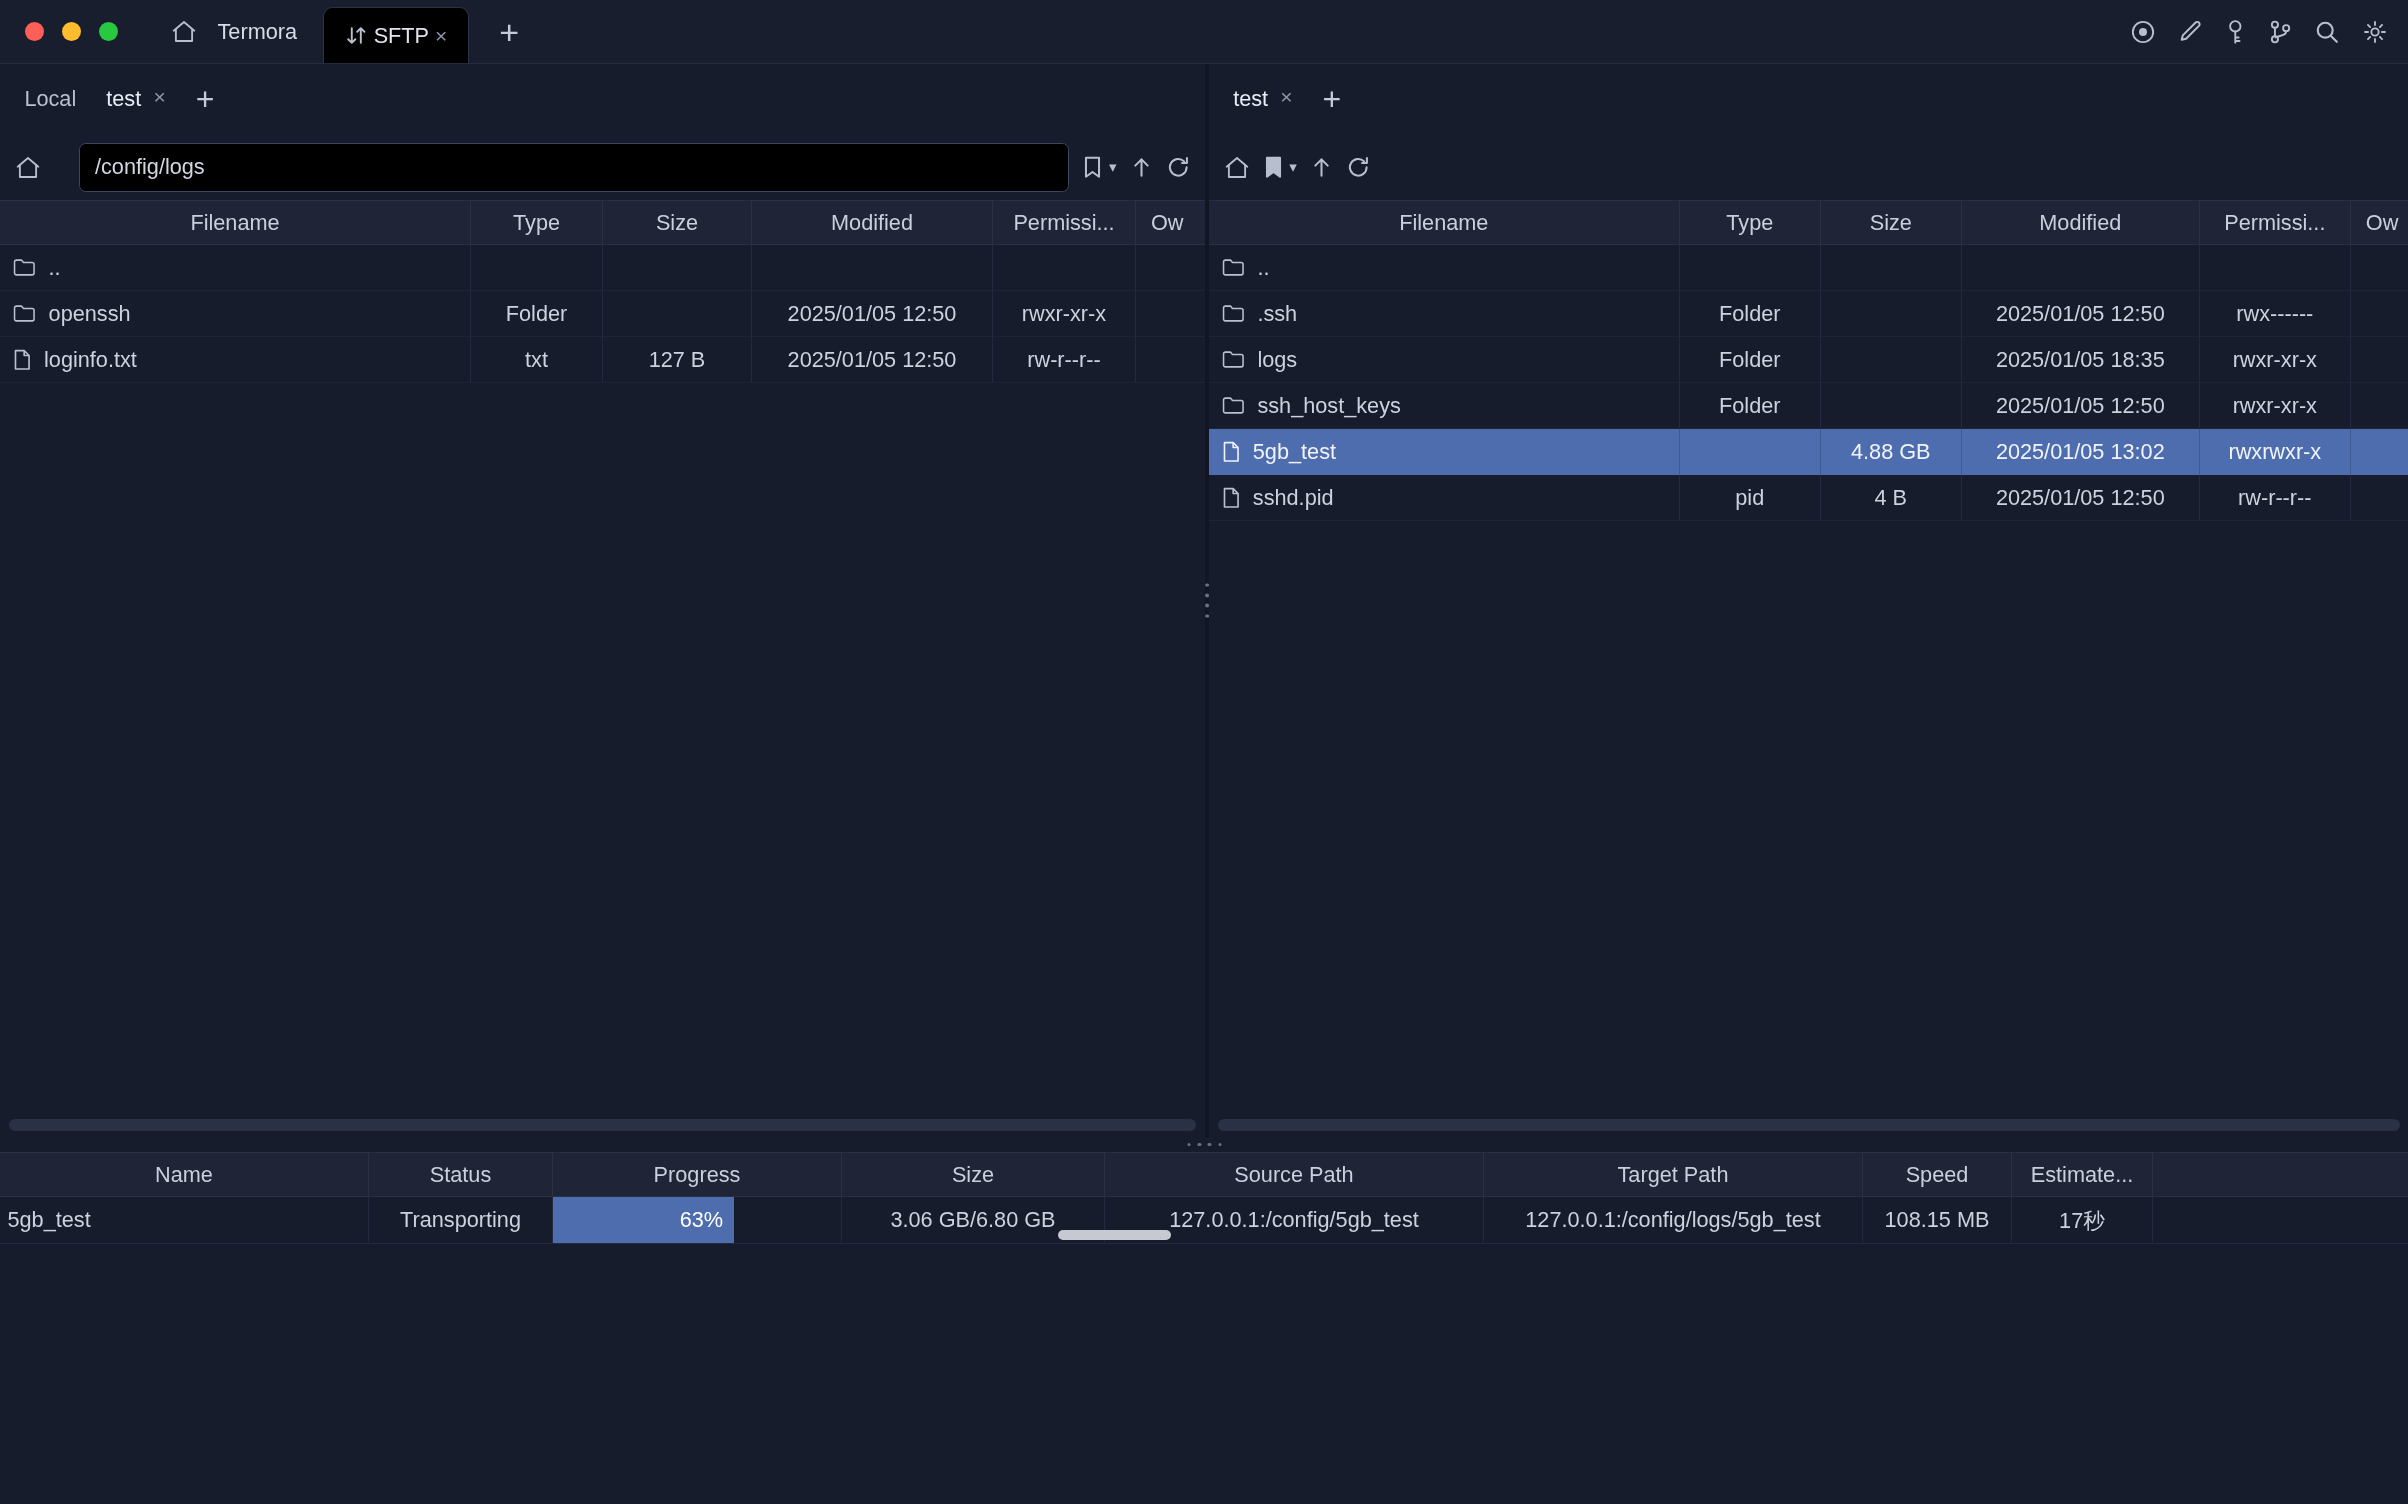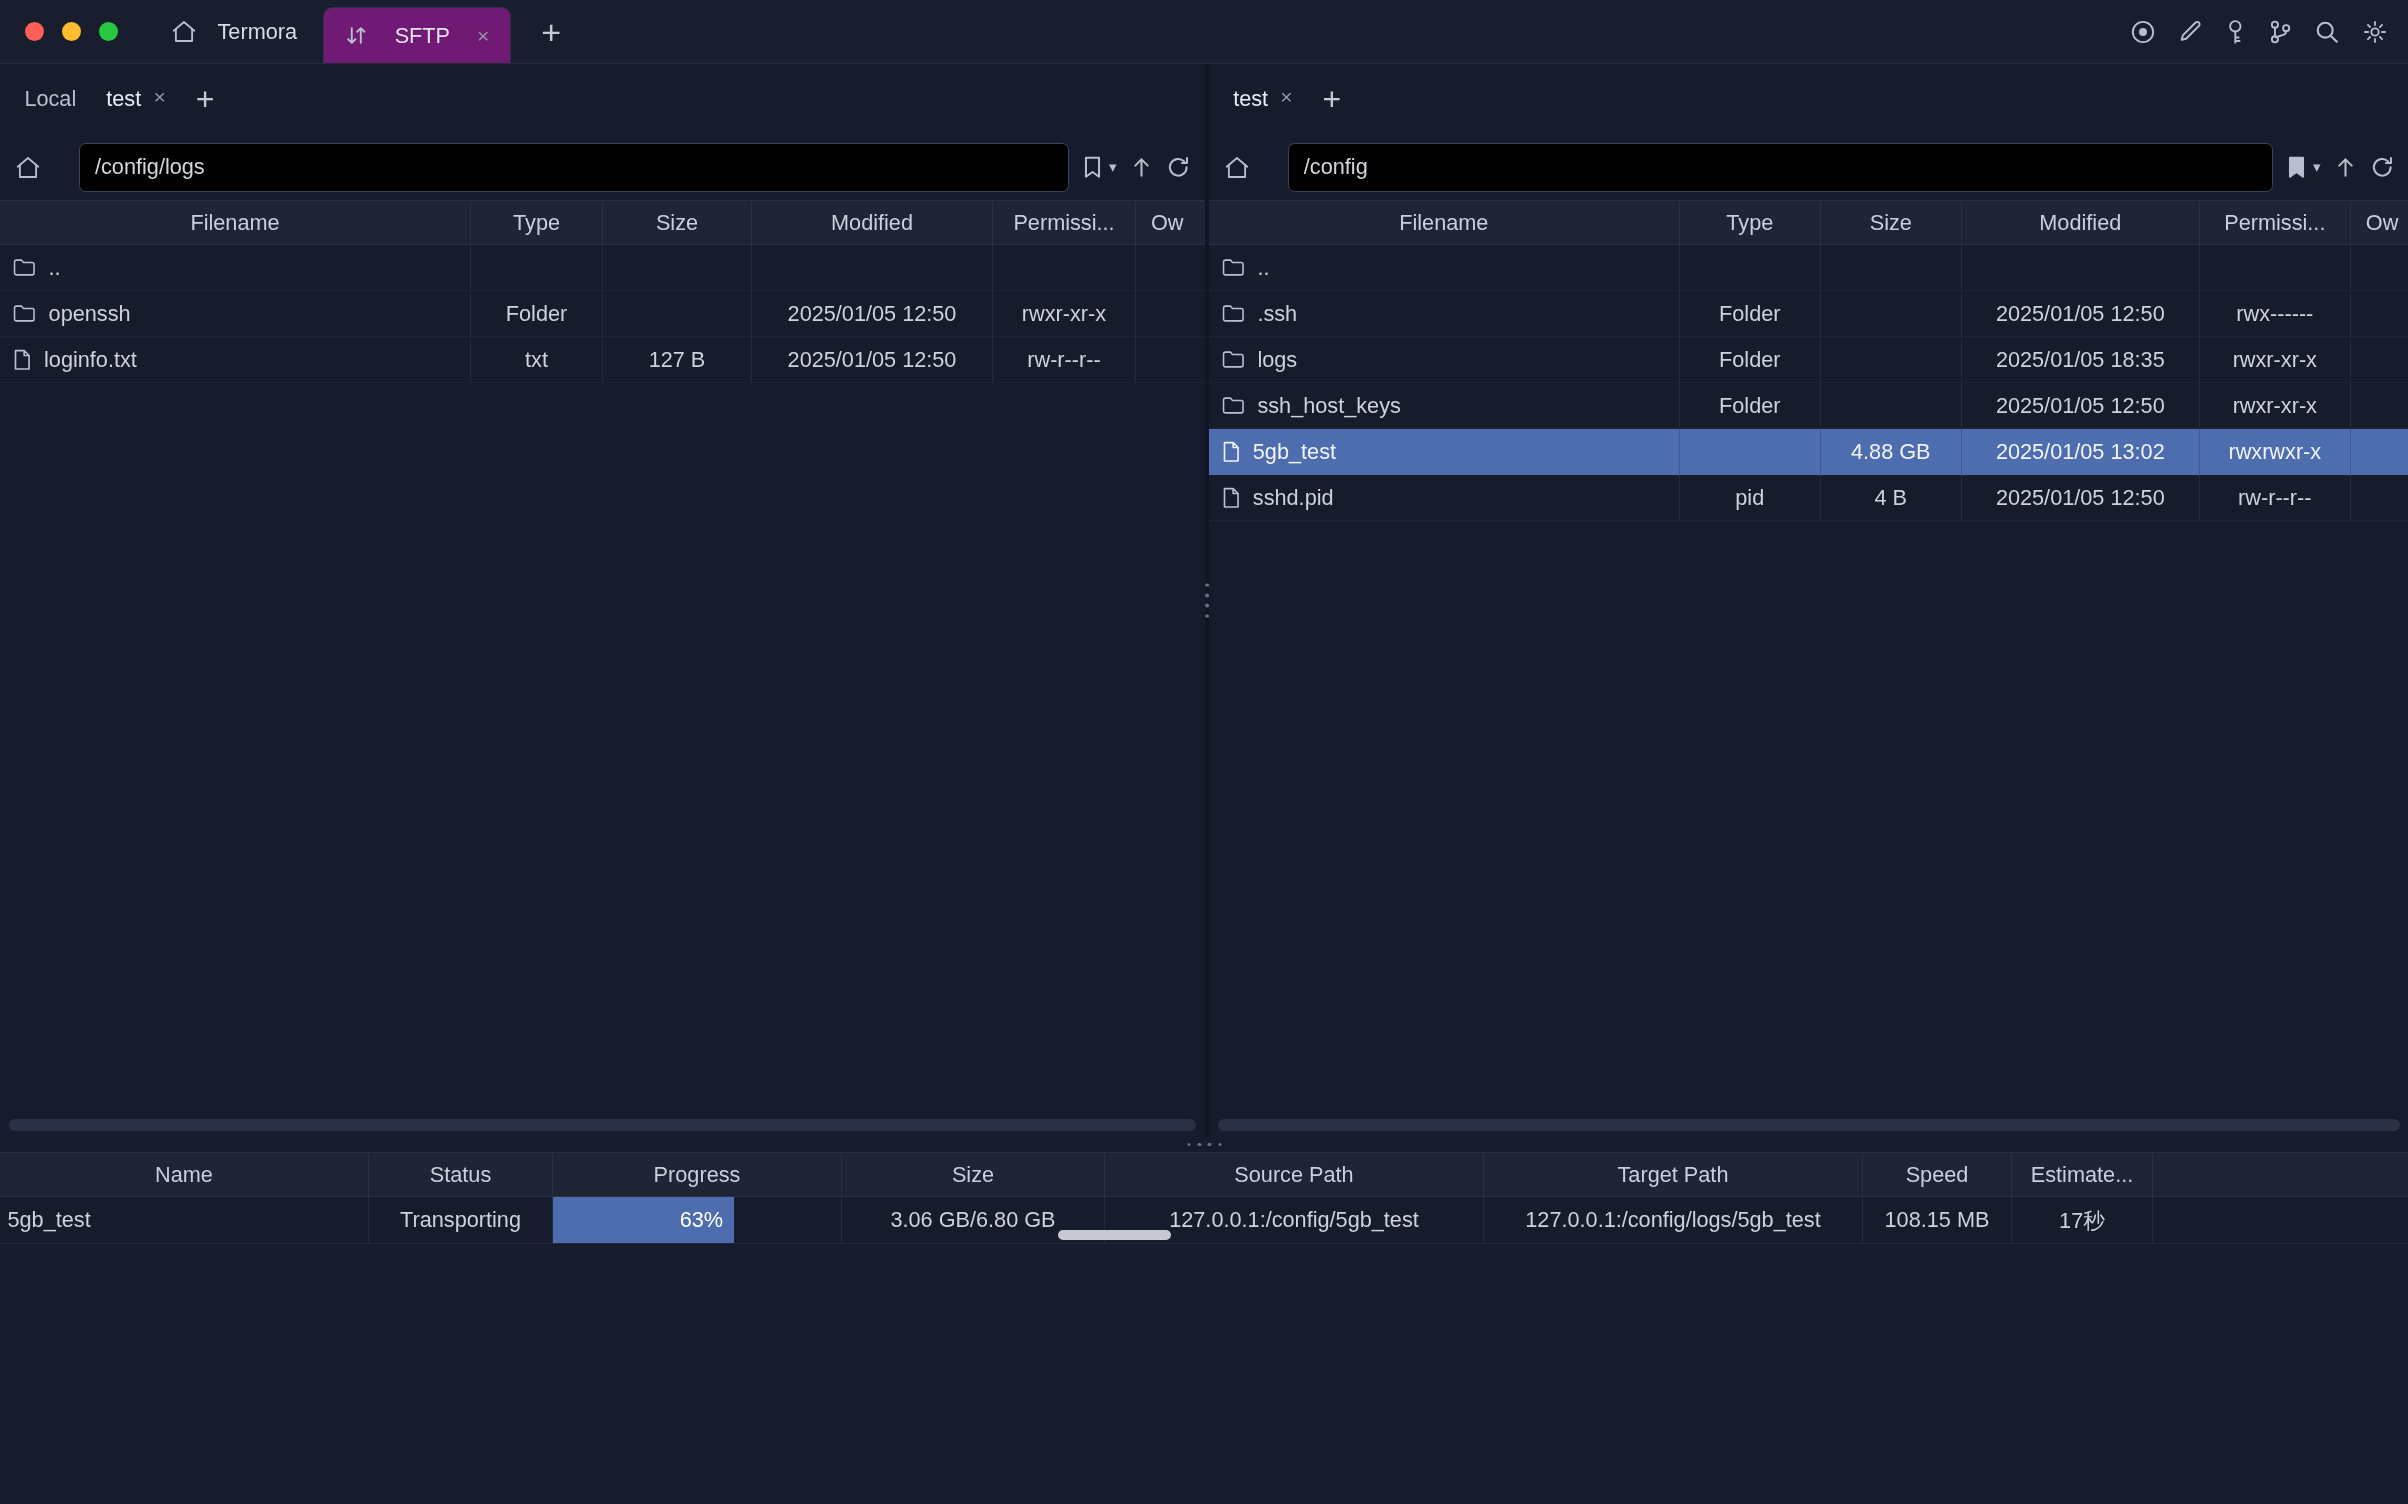--- a/index.html
+++ b/index.html
@@ -12,22 +12,22 @@
 
   
   .titlebar { height: 64px; display: flex; align-items: center; background: #191e2e; border-bottom: 0.9px solid #232a3e; }
   .traffic { display: flex; gap: 18px; padding-left: 24.5px; }
   .tl { width: 19px; height: 19px; border-radius: 50%; display: inline-block; }
   .tl.red { background: #ff5f57; }
   .tl.yellow { background: #febc2e; }
   .tl.green { background: #28c840; }
   .app-tab { display: flex; align-items: center; gap: 21px; margin-left: 53px; color: #d8dce6; }
   .sftp-tab {
-    align-self: flex-end; height: 56px; display: flex; align-items: center; gap: 27px;
-    padding: 0 21px; margin-left: 26px; background: #701a75;
+    align-self: flex-end; height: 56px; display: flex; align-items: center; gap: 6px;
+    padding: 0 21px; margin-left: 26px; background: #000000;
     border: 0.9px solid #2b3247; border-bottom: none; border-radius: 9.4px 9.4px 0 0; color: #e0e4ed;
   }
   .closex { color: #8e97ab; font-size: 21px; line-height: 1; }
   .newtab { margin-left: 30px; font-size: 34px; color: #c3cad8; line-height: 1; font-weight: 300; }
   .tb-icons { margin-left: auto; display: flex; align-items: center; gap: 21.7px; padding-right: 21px; color: #b7bfcf; }
   .tb-icons .icon { display: flex; }
   .icon { display: inline-flex; align-items: center; color: #b7bfcf; }
 
   
   .workspace { display: flex; height: 1073px; }
@@ -272,21 +272,20 @@
       </div>
       <div class="padd">+</div>
     </div>
     <div class="pathbar">
       <span class="icon">
         <svg width="26" height="24.5" viewBox="0 0 24 22" fill="none" stroke="currentColor" stroke-width="1.7" stroke-linecap="round" stroke-linejoin="round">
             <path d="M2.5 10.5 12 2.5l9.5 8"></path>
             <path d="M4.5 9v11h15V9"></path>
           </svg>
       </span>
-      <input class="pathinput" value="/config" style="">
       <span class="icon">
         <svg width="19" height="24.5" viewBox="0 0 16 20" fill="currentColor" stroke="currentColor" stroke-width="1.7" stroke-linejoin="round">
             <path d="M2.5 2h11v16l-5.5-4-5.5 4z"></path>
           </svg>
       </span>
       <span class="caret">▾</span>
       <span class="icon">
         <svg width="21" height="22.6" viewBox="0 0 18 20" fill="none" stroke="currentColor" stroke-width="1.8" stroke-linecap="round" stroke-linejoin="round">
             <path d="M9 17.5V3M9 3 3.5 8.5M9 3l5.5 5.5"></path>
           </svg>

